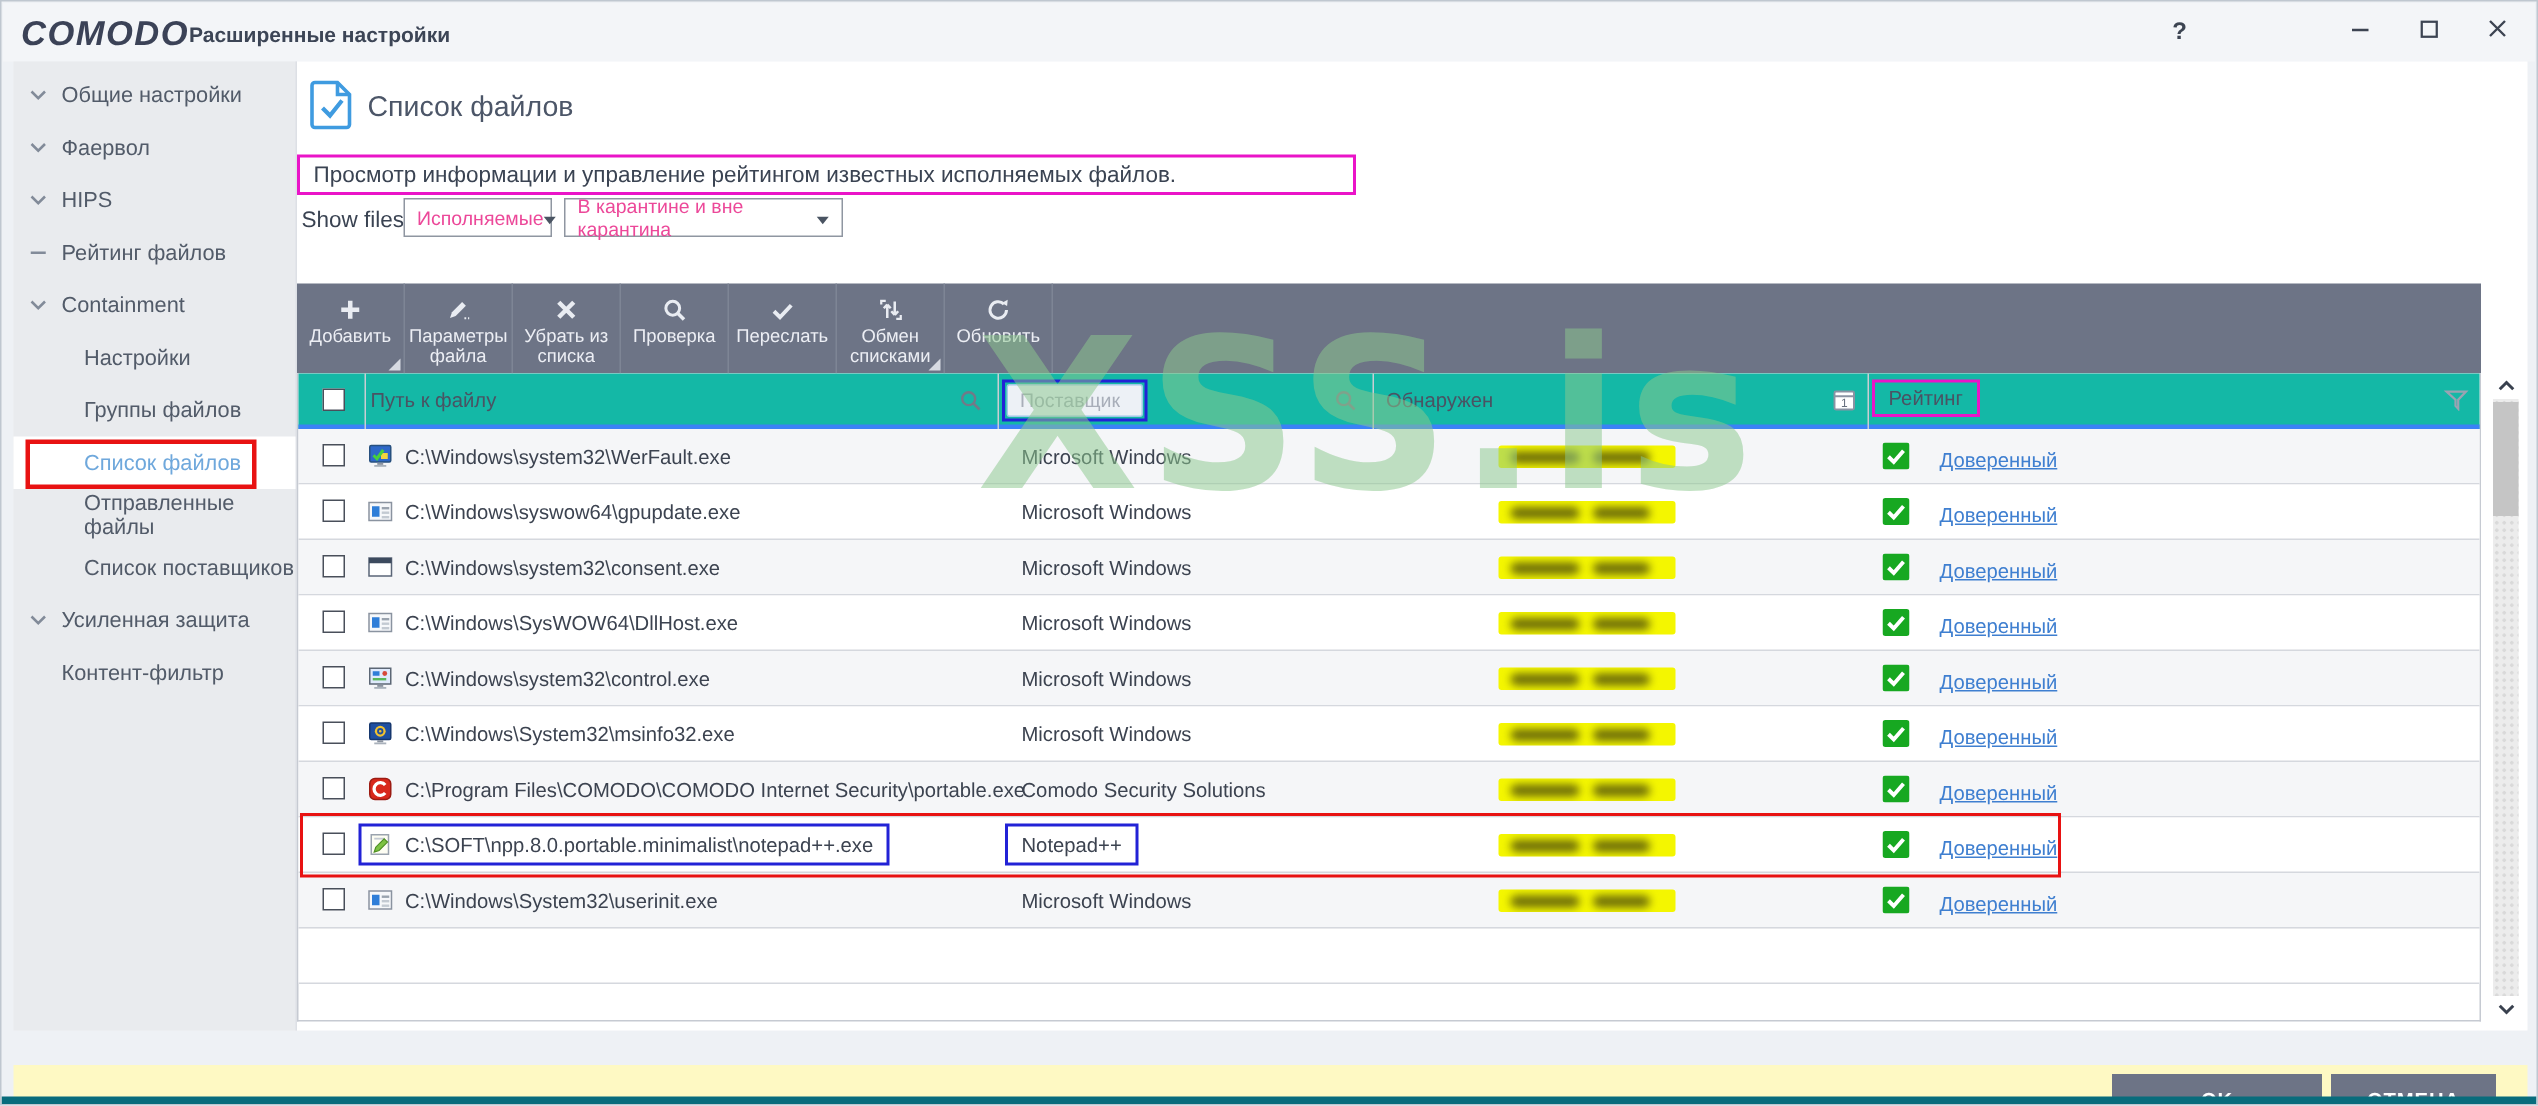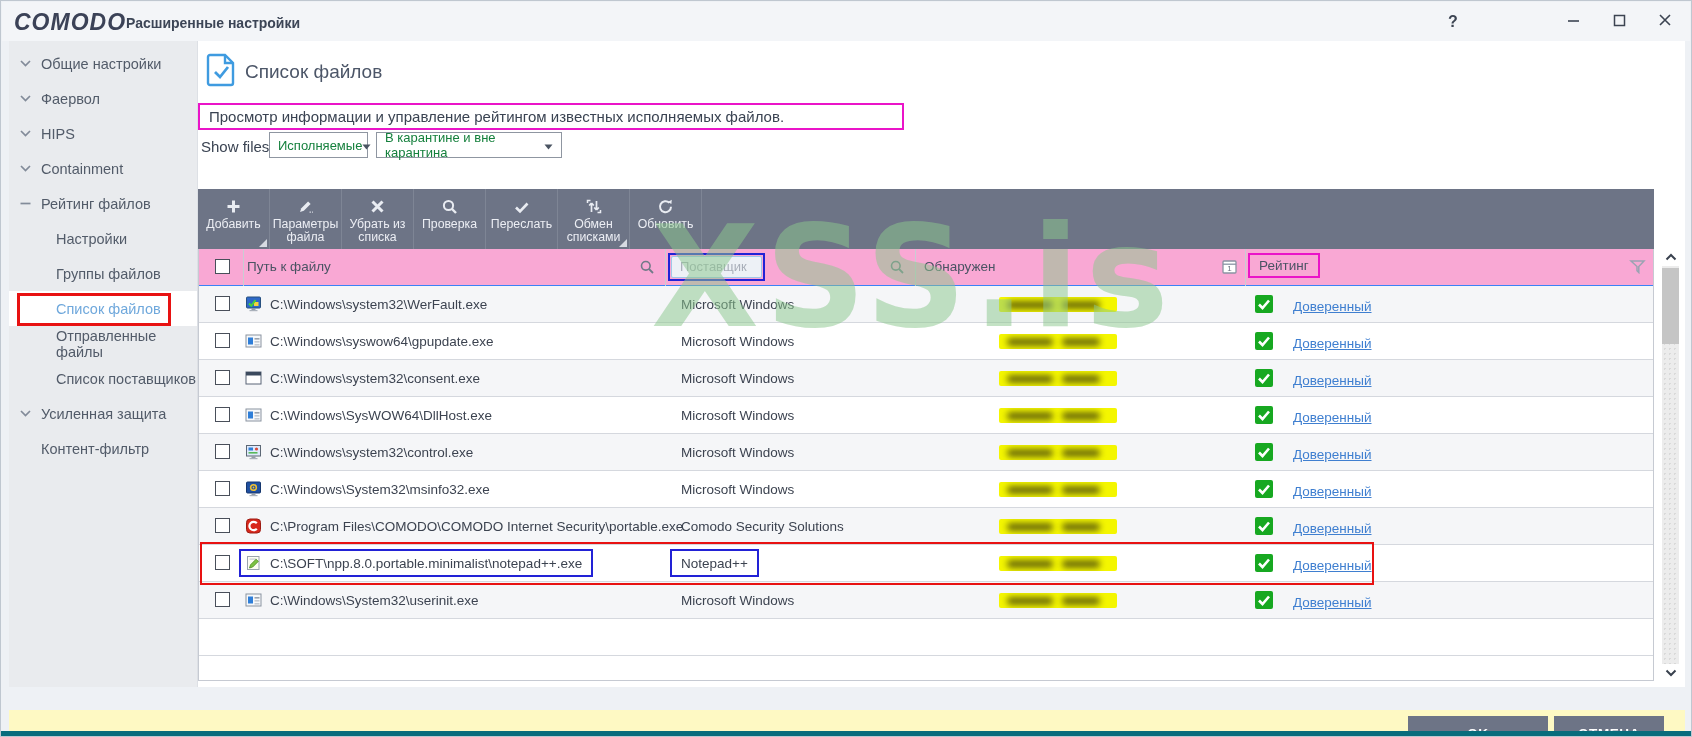--- a/index.html
+++ b/index.html
@@ -25,34 +25,34 @@
   .side-item.nochev{padding-left:32px;}
   .side-item.selected{background:#ffffff;color:var(--selected-item-blue,#6fa8dc);}
   .side-item.annotated::after{content:"";position:absolute;left:8px;top:2px;width:148px;height:27px;border:3px solid var(--red,#e81212);pointer-events:none;}
 
   
   .main{position:absolute;left:197px;top:40px;width:1487px;height:646px;background:#ffffff;}
   .page-icon{position:absolute;left:8px;top:12px;}
   .page-title{position:absolute;left:47px;top:20px;font-size:19px;color:#4c5668;}
   .desc{position:absolute;left:0;top:62px;width:706px;border:2px solid var(--magenta,#ea14c8);padding:3px 9px;font-size:15px;color:#3a4352;background:#fff;}
   .showfiles-label{position:absolute;left:3px;top:97px;font-size:15px;color:#3a4352;}
-  .dd{position:absolute;top:91px;height:26px;border:1px solid #8f96a1;background:#fff;display:flex;align-items:center;justify-content:space-between;padding:0 8px;font-size:13px;color:#15803d;cursor:pointer;}
+  .dd{position:absolute;top:91px;height:26px;border:1px solid #8f96a1;background:#fff;display:flex;align-items:center;justify-content:space-between;padding:0 8px;font-size:13px;color:#ec4899;cursor:pointer;}
   .dd1{left:71px;width:99px;}
   .dd2{left:178px;width:186px;}
 
   
   .toolbar{position:absolute;left:0;top:148px;width:1456px;height:60px;background:var(--toolbar-slate,#6d7486);display:flex;}
   .tbtn{position:relative;width:72px;height:60px;border-right:1px solid #7e8595;display:flex;flex-direction:column;align-items:center;justify-content:flex-start;padding-top:8px;cursor:pointer;}
   .tbtn .ticon{height:18px;display:flex;align-items:center;}
   .tbtn .tlabel{margin-top:3px;font-size:12.3px;line-height:13px;color:#eceef4;text-align:center;width:70px;}
   .tbtn.dd-corner::after{content:"";position:absolute;right:2px;bottom:2px;border-left:8px solid transparent;border-bottom:8px solid #d7dae2;}
 
   
   .table-frame{position:absolute;left:0;top:208px;width:1456px;height:432px;border:1px solid #c6cad2;border-top:none;background:#fff;}
-  .thead{position:relative;height:37px;background:#f9a8d4;border-bottom:1px solid #3b82f6;font-size:13.5px;color:#4a5363;}
+  .thead{position:relative;height:37px;background:#14b8a6;border-bottom:3px solid #3b82f6;font-size:13.5px;color:#4a5363;}
   .cbox{width:15px;height:15px;border:1px solid #494f5a;background:#fff;cursor:pointer;}
   .h-cbox{position:absolute;left:16px;top:10px;}
   .h-label{position:absolute;top:10px;}
   .h-path{left:48px;}
   .h-q{position:absolute;top:10px;}
   .q1{left:440px;}
   .q2{left:690px;}
   .h-detected{left:725px;}
   .h-cal{position:absolute;left:1022px;top:9px;}
   .vendor-ann{position:absolute;left:469px;top:4px;border:2px solid var(--blue,#2222d6);padding:1px;display:inline-block;}
@@ -142,32 +142,32 @@
         <span class="chev">
           <svg width="11" height="7" viewBox="0 0 11 7">
             <path d="M1 1l4.5 4.5L10 1" fill="none" stroke="#828b99" stroke-width="1.7"></path>
           </svg>
         </span>
         <span>HIPS</span>
       </div>
       <div class="side-item">
         <span class="chev">
           <svg width="11" height="7" viewBox="0 0 11 7">
-            <path d="M1 1l4.5 4.5L10 1" fill="none" stroke="#828b99" stroke-width="1.7"></path>
+            <path d="M0.5 3.5h10" fill="none" stroke="#828b99" stroke-width="1.7"></path>
           </svg>
         </span>
-        <span>Containment</span>
+        <span>Рейтинг файлов</span>
       </div>
       <div class="side-item">
         <span class="chev">
           <svg width="11" height="7" viewBox="0 0 11 7">
-            <path d="M0.5 3.5h10" fill="none" stroke="#828b99" stroke-width="1.7"></path>
+            <path d="M1 1l4.5 4.5L10 1" fill="none" stroke="#828b99" stroke-width="1.7"></path>
           </svg>
         </span>
-        <span>Рейтинг файлов</span>
+        <span>Containment</span>
       </div>
       <div class="side-item child">
         <span>Настройки</span>
       </div>
       <div class="side-item child">
         <span>Группы файлов</span>
       </div>
       <div class="side-item child selected annotated">
         <span>Список файлов</span>
       </div>

